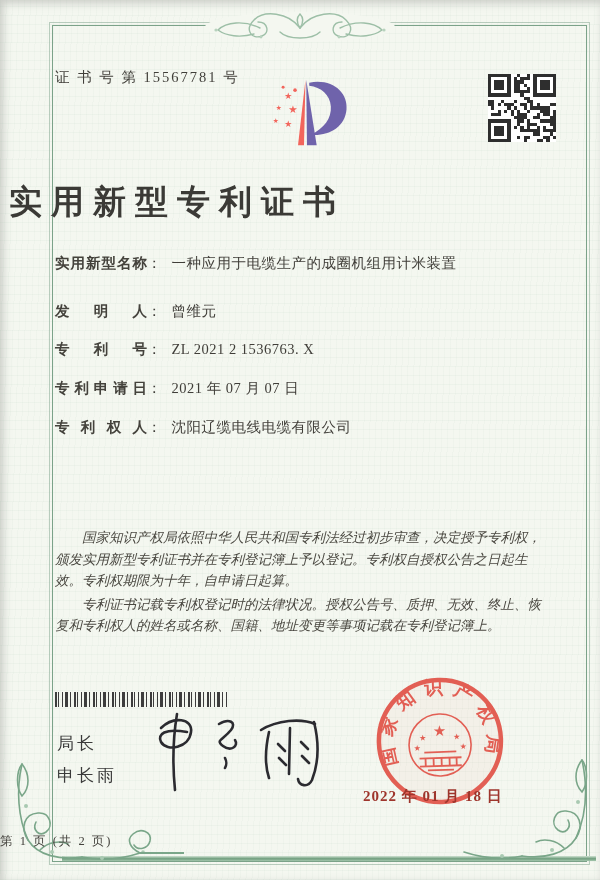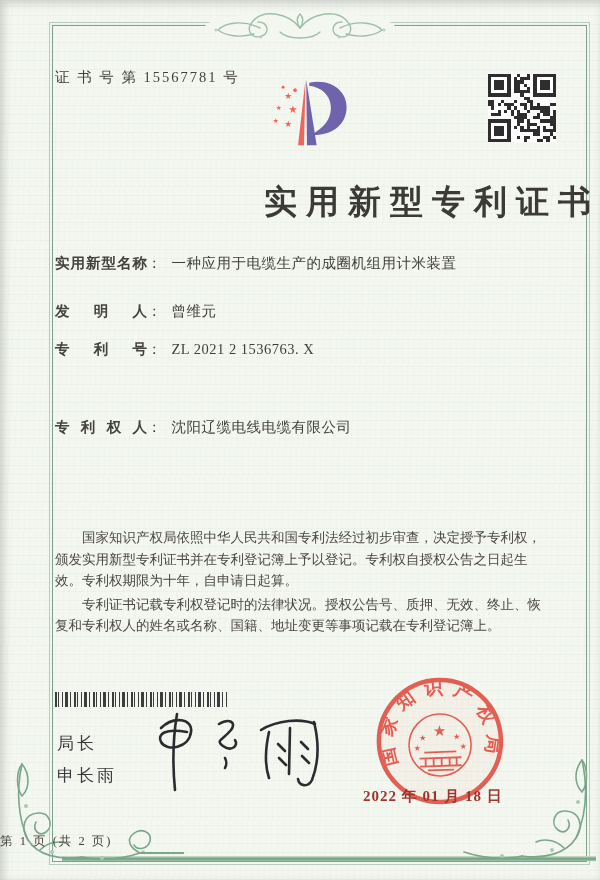--- a/index.html
+++ b/index.html
@@ -10,30 +10,30 @@
         background:
           repeating-linear-gradient(92deg, rgba(140,180,155,.05) 0 1px, transparent 1px 6px),
           repeating-linear-gradient(0deg, rgba(140,180,155,.07) 0 1px, transparent 1px 9px);}
   .frame{position:absolute;left:52px;top:25px;right:13px;bottom:18px;
         border:1px solid #7ba289;pointer-events:none;}
   .frame::before{content:"";position:absolute;inset:-4px;border:1px solid rgba(123,162,137,.5);}
   .bottom-band{position:absolute;left:62px;right:4px;top:856px;height:5px;
         background:linear-gradient(180deg,#cfe2d2 0%,#6f9d7d 55%,#a6c8af 100%);}
   .abs{position:absolute;}
   .cert-no{left:55px;top:68px;font-size:14.5px;letter-spacing:2px;color:#413f3a;}
-  .title{left:0;right:0;top:180px;text-align:right;font-size:33px;font-weight:600;
+  .title{left:0;right:0;top:180px;text-align:left;font-size:33px;font-weight:600;
          letter-spacing:9px;color:#3b3a36;text-indent:9px;}
   .field-row{left:55px;width:494px;height:22px;font-size:14.5px;color:#403e39;white-space:nowrap;}
   .flabel{display:inline-block;width:92px;text-align:justify;text-align-last:justify;
           vertical-align:top;color:#44423c;font-weight:bold;}
   .fcolon{display:inline-block;margin-right:10px;}
   .fvalue{letter-spacing:.5px;}
   .pair2{position:absolute;left:243px;top:0;}
   .legal{left:55px;top:527px;width:496px;font-size:13.5px;line-height:21.5px;
-         color:#4a4841;}
+         font-style:italic;color:#4a4841;}
   .legal p{margin:0 0 2px 0;text-indent:2em;}
   .barcode{left:55px;top:692px;width:172px;height:15px;
         background:repeating-linear-gradient(90deg,
           #3d3d3d 0 2px, transparent 2px 3px,
           #3d3d3d 3px 4px, transparent 4px 7px,
           #3d3d3d 7px 8px, transparent 8px 10px,
           #3d3d3d 10px 13px, transparent 13px 15px,
           #3d3d3d 15px 16px, transparent 16px 19px);}
   .signer{left:57px;font-size:17px;letter-spacing:3px;color:#3a3a3a;
           font-family:"Liberation Sans","DejaVu Sans",sans-serif;}
@@ -127,20 +127,23 @@
 
   <div class="abs field-row" style="top:254px">
     <span class="flabel">实用新型名称</span><span class="fcolon">：</span><span class="fvalue">一种应用于电缆生产的成圈机组用计米装置</span>
   </div>
   <div class="abs field-row" style="top:302px">
     <span class="flabel">发明人</span><span class="fcolon">：</span><span class="fvalue">曾维元</span>
   </div>
   <div class="abs field-row" style="top:340px">
     <span class="flabel">专利号</span><span class="fcolon">：</span><span class="fvalue">ZL 2021 2 1536763. X</span>
   </div>
+  <div class="abs field-row" style="top:379px">
+    <span class="flabel">专利申请日</span><span class="fcolon">：</span><span class="fvalue">2021 年 07 月 07 日</span>
+  </div>
   <div class="abs field-row" style="top:418px">
     <span class="flabel">专利权人</span><span class="fcolon">：</span><span class="fvalue">沈阳辽缆电线电缆有限公司</span>
   </div>
 
   <div class="abs legal">
     <p>国家知识产权局依照中华人民共和国专利法经过初步审查，决定授予专利权，颁发实用新型专利证书并在专利登记簿上予以登记。专利权自授权公告之日起生效。专利权期限为十年，自申请日起算。</p>
     <p>专利证书记载专利权登记时的法律状况。授权公告号、质押、无效、终止、恢复和专利权人的姓名或名称、国籍、地址变更等事项记载在专利登记簿上。</p>
   </div>
 
   <div class="abs barcode"></div>

